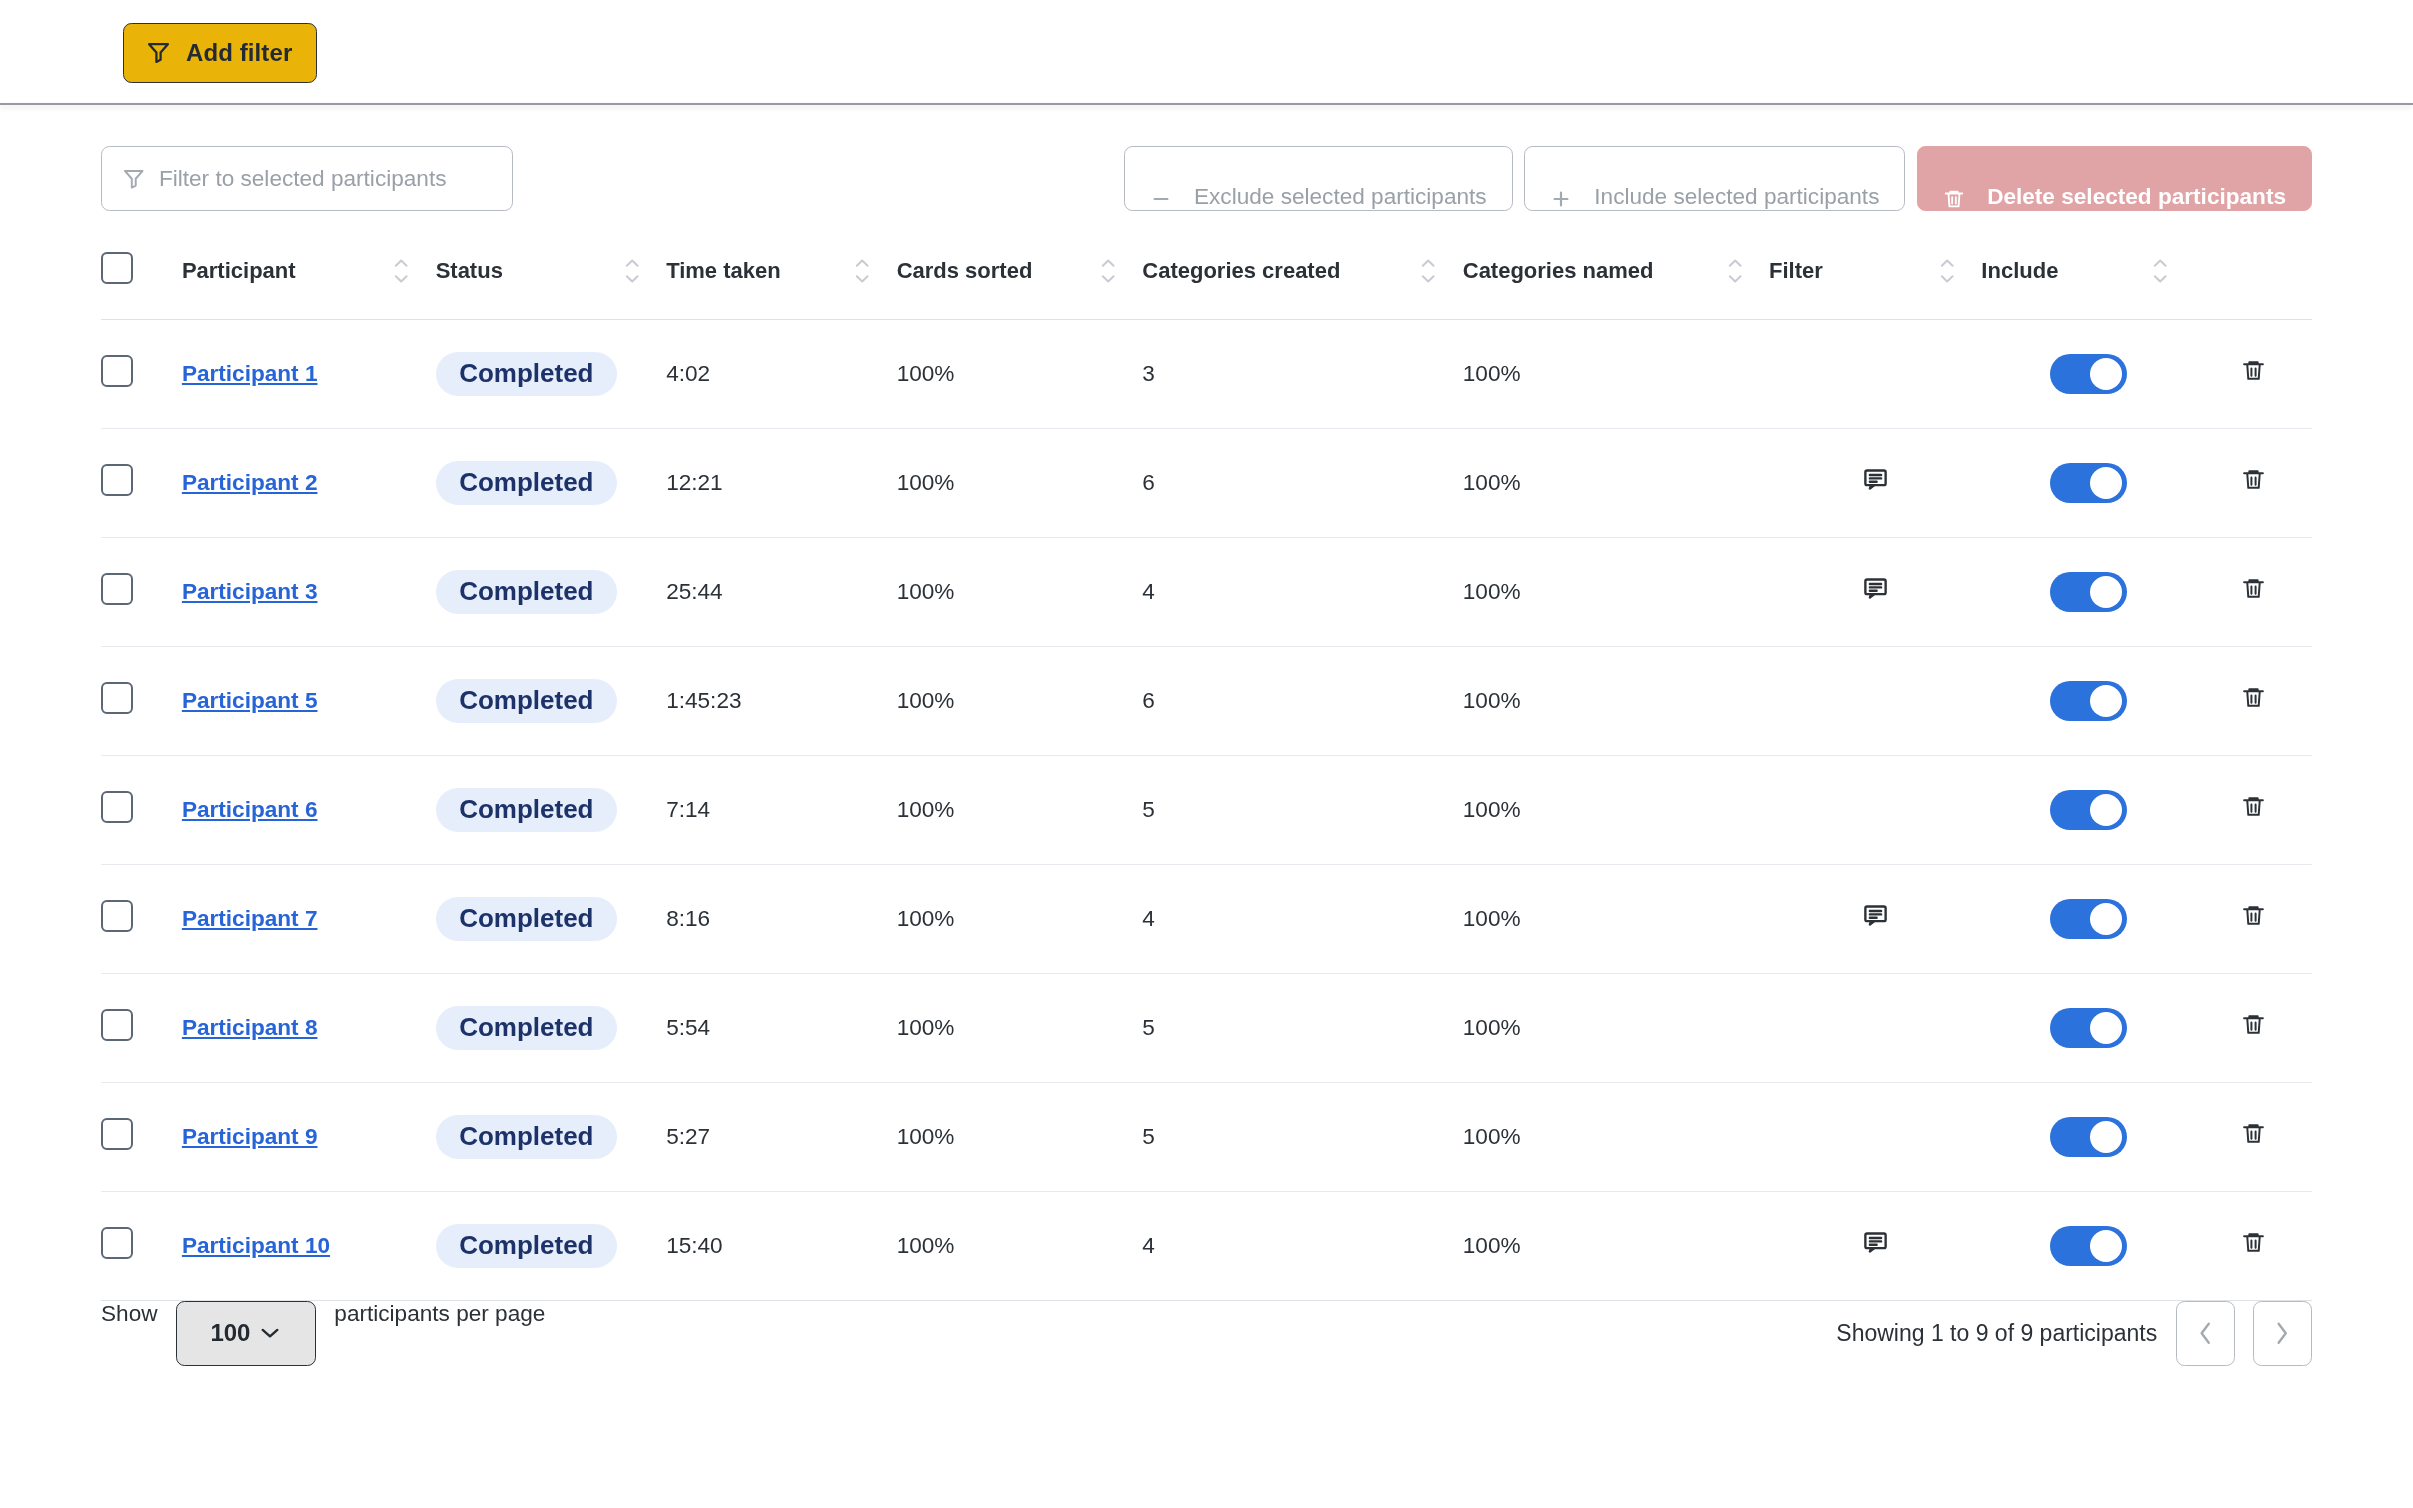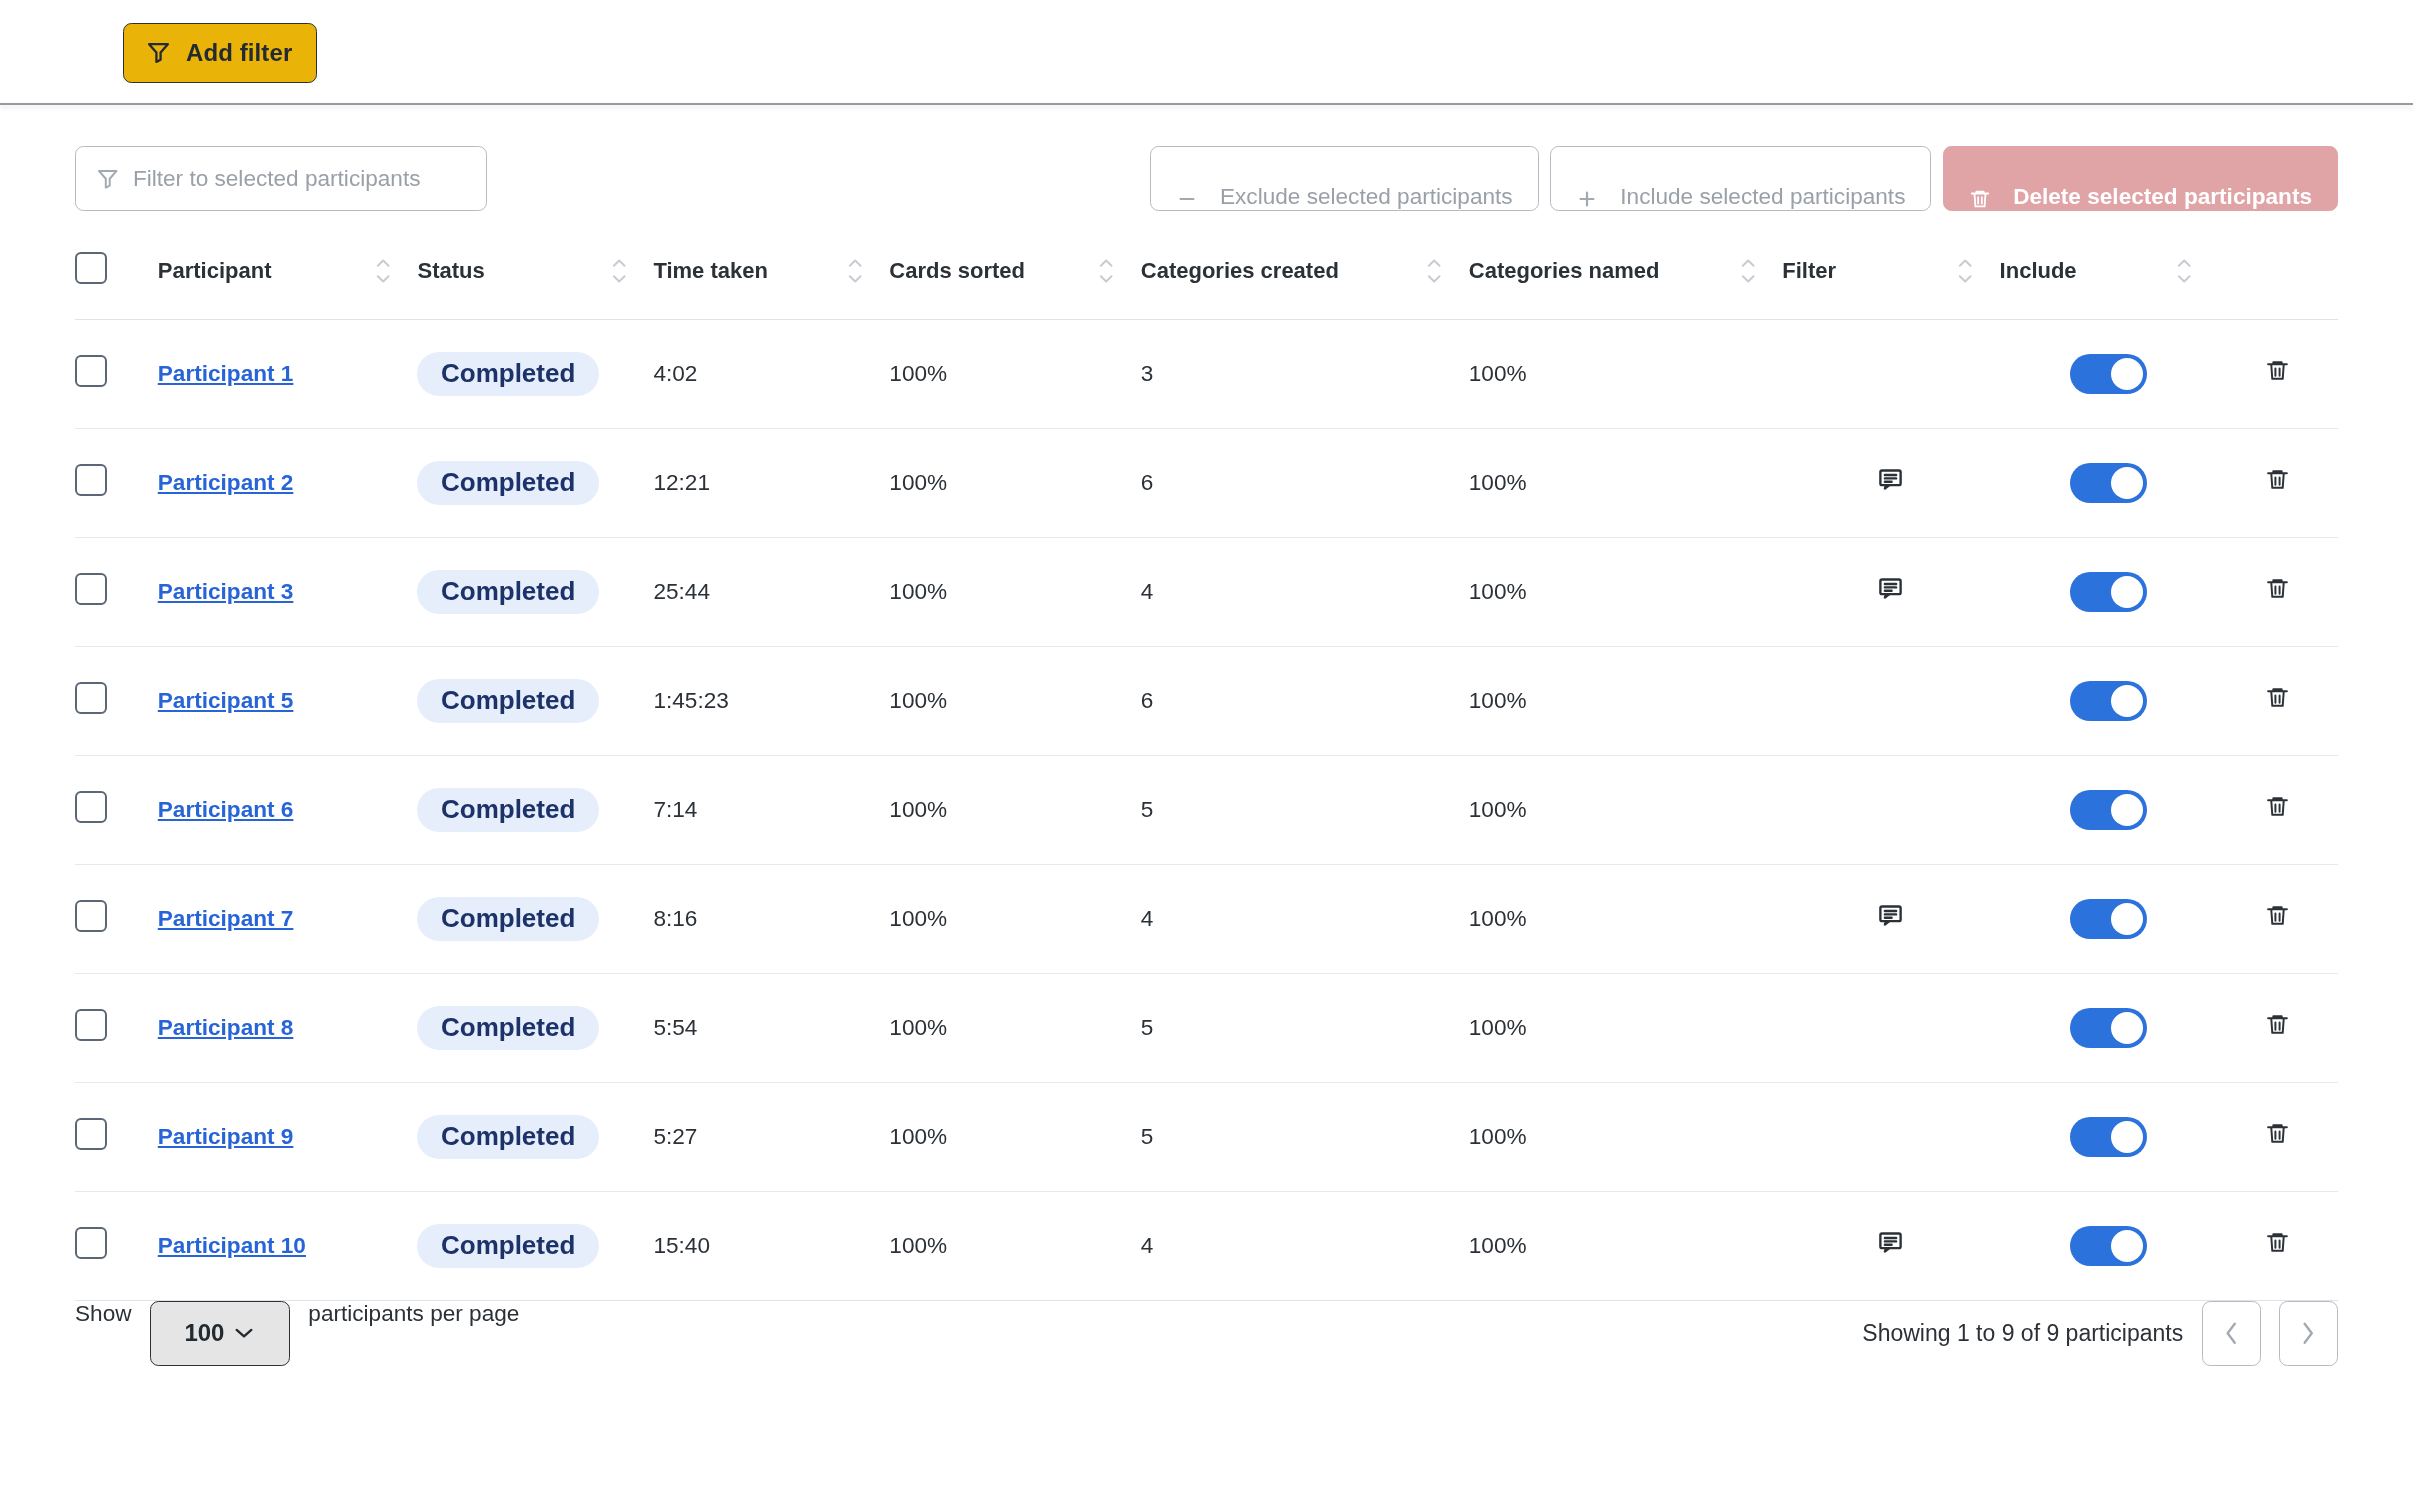--- a/index.html
+++ b/index.html
@@ -43,21 +43,21 @@
   }
   .add-filter-btn .label {
     font-size: 24px;
     font-weight: 700;
     color: #232a31;
     letter-spacing: 0.1px;
   }
 
   
   .content {
-    padding: 0 75px;
+    padding: 0 101px;
   }
 
   
   .toolbar {
     display: flex;
     align-items: center;
     height: 147px;
     position: relative;
   }
   .filter-input {

